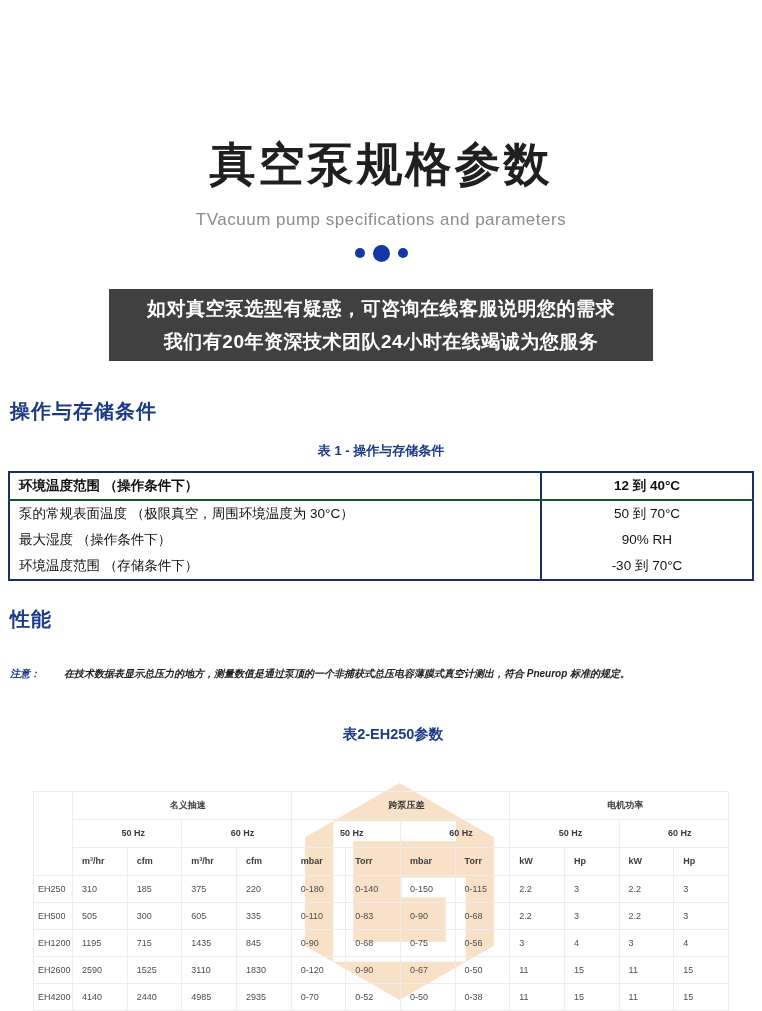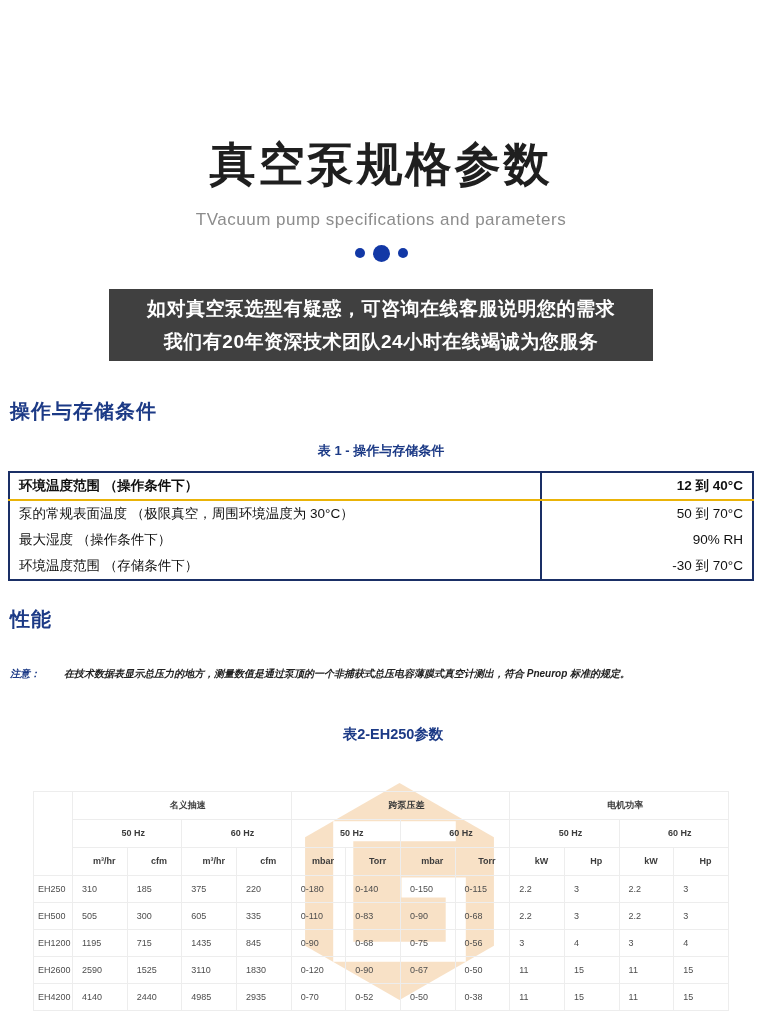--- a/index.html
+++ b/index.html
@@ -41,41 +41,41 @@
     margin-top:17px; text-align:center;
     font-size:13px; font-weight:700; color:#1c3a86;
   }
   
   .cond-table-wrap { margin:11px 8px 0; }
   table.cond { width:100%; border-collapse:collapse; border:2px solid #1a2f66; }
   table.cond td {
     font-size:13.5px; color:#111; padding:4px 9px; height:26px;
   }
   table.cond td.c-label { width:71.5%; border-right:2px solid #1a2f66; text-align:left; }
-  table.cond td.c-value { text-align:right; }
-  table.cond tr.first td { font-weight:700; border-bottom:2px solid #eab308; }
+  table.cond td.c-value { text-align:center; }
+  table.cond tr.first td { font-weight:700; border-bottom:2px solid #14532d; }
   
   .sec2-heading { margin-top:25px; }
   .note { margin:30px 10px 8px; display:flex; font-style:italic; font-size:10px; line-height:21px;align-items:center; }
   .note-label { color:#1c3a86; font-weight:700; width:54px; flex:none; }
   .note-body { color:#222; font-weight:600; max-width:676px; }
   .tbl2-caption { margin-top:41px; font-size:14.5px; font-weight:600;padding-left:24px; }
   
   .spec-wrap { position:relative; margin:47px 33px 0; }
   .watermark {
     position:absolute; top:-12px; left:50%; margin-left:-94px;
     width:225px; height:225px; z-index:0; pointer-events:none;
   }
   table.spec { position:relative; z-index:1; width:100%; border-collapse:collapse; table-layout:fixed; }
   table.spec th, table.spec td {
     border:1px solid #ededed; font-size:9px; font-weight:400;
     color:#4d4d4d; height:27px; padding:2px 0 2px 9px; text-align:left;
     background:transparent; overflow:hidden; white-space:nowrap;
   }
-  table.spec th { color:#3c3c3c; font-weight:700; height:28px;text-align:center; }
+  table.spec th { color:#3c3c3c; font-weight:700; height:28px; }
   table.spec th.center { text-align:center; padding-left:12px; }
   table.spec col.model-col { width:39px; }
   table.spec td.model { padding-left:4px; }
 </style>
 </head>
 <body>
 
 <div class="page">
 
   <div class="hero">

